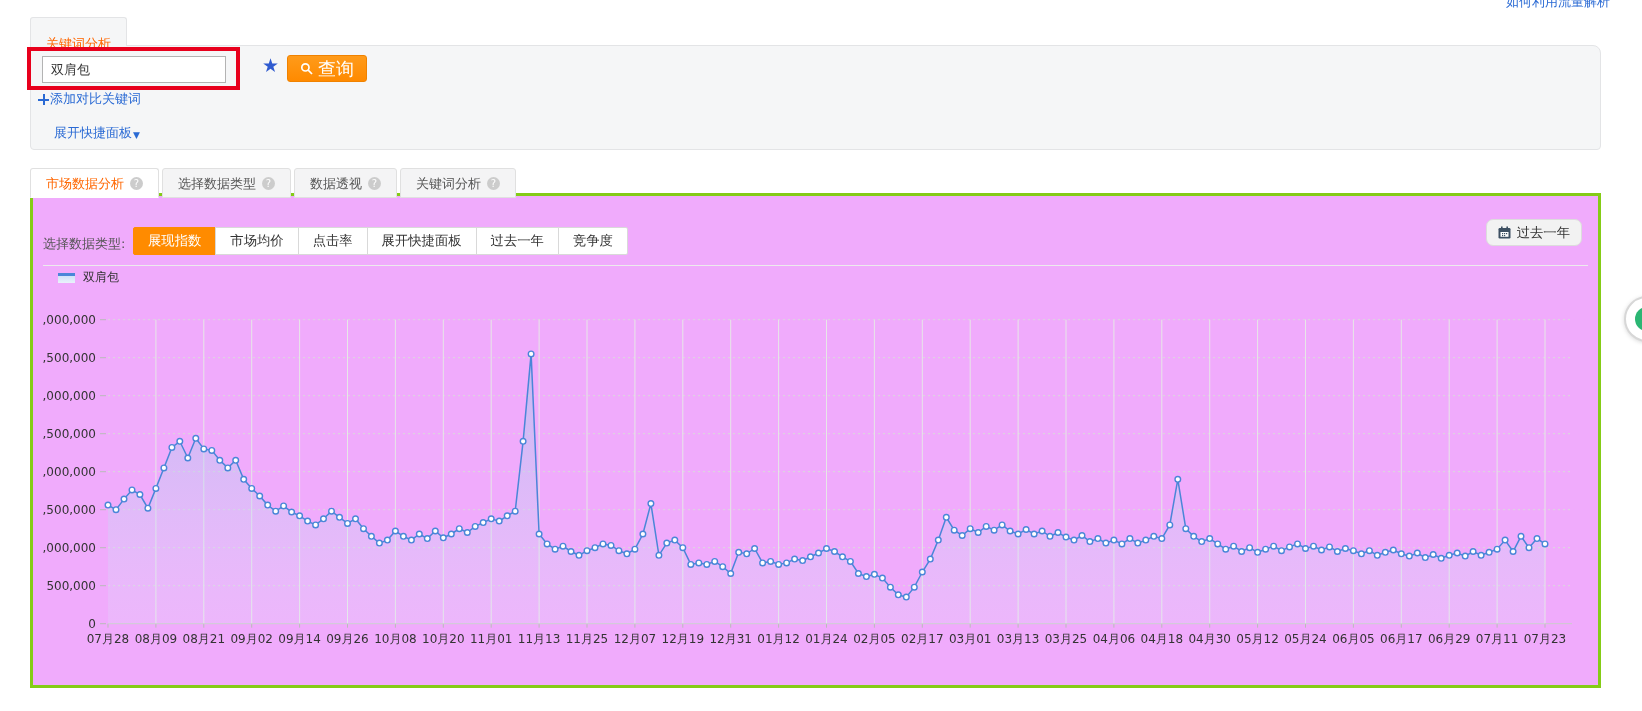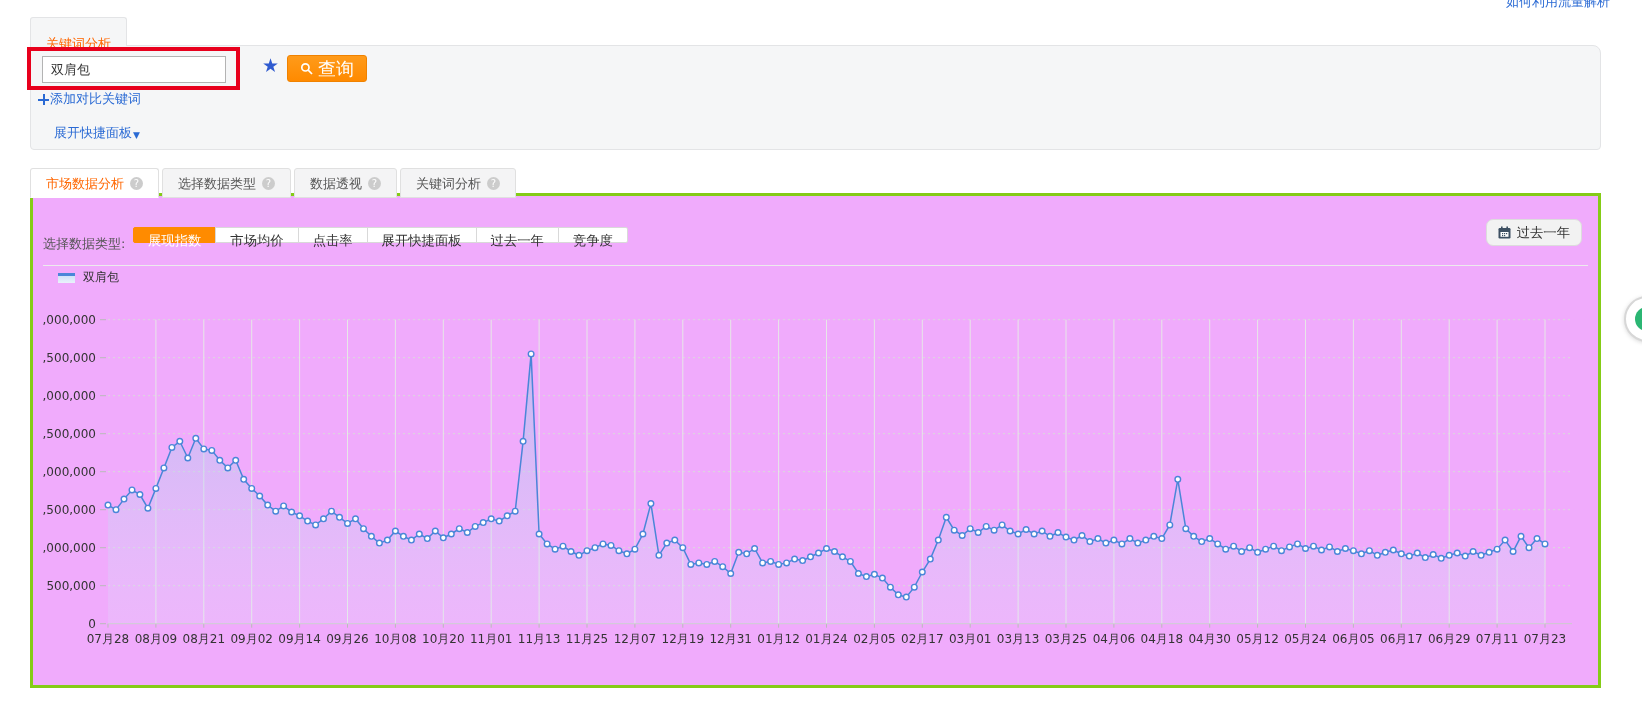--- a/index.html
+++ b/index.html
@@ -40,21 +40,21 @@
     border-radius:3px 3px 0 0; color:#555; cursor:pointer; display:flex; align-items:center; }
   .atab.active { background:#fff; border-bottom:1px solid #fff; color:#ff6600; }
   .qmark { display:inline-block; width:13px; height:13px; border-radius:50%; background:#ccc;
     color:#fff; font-size:10px; line-height:13px; text-align:center; margin-left:6px; }
   .qmark::before { content:"?"; }
 
   .panel2 { position:absolute; left:30px; top:193px; width:1571px; height:495px;
     background:#f0abfc; border:3px solid #84cc16; z-index:2; }
   .dt-label { position:absolute; left:10px; top:39px; color:#555; }
   .segs { position:absolute; left:100px; top:31px; display:flex; }
-  .seg { height:16px; line-height:26px; padding:0 14px; background:#fff; border:1px solid #d9d9d9;
+  .seg { height:28px; line-height:26px; padding:0 14px; background:#fff; border:1px solid #d9d9d9;
     margin-left:-1px; color:#333; cursor:pointer;text-align:center; }
   .seg:first-child { margin-left:0; border-radius:2px 0 0 2px; }
   .seg:last-child { border-radius:0 2px 2px 0; }
   .seg.active { background:#ff8b00; border-color:#ff8b00; color:#fff; }
   .daterange { position:absolute; right:16px; top:23px; height:27px; padding:0 11px;
     background:#f2f2f2; border:1px solid #dcdcdc; border-radius:7px; color:#333;
     display:flex; align-items:center; gap:6px; cursor:pointer; }
   .divider { position:absolute; left:10px; right:10px; top:69px; border-top:1px solid #ececec; }
   .legend { position:absolute; left:25px; top:73px; display:flex; align-items:center; gap:8px;
     font-size:12px; color:#333; }

